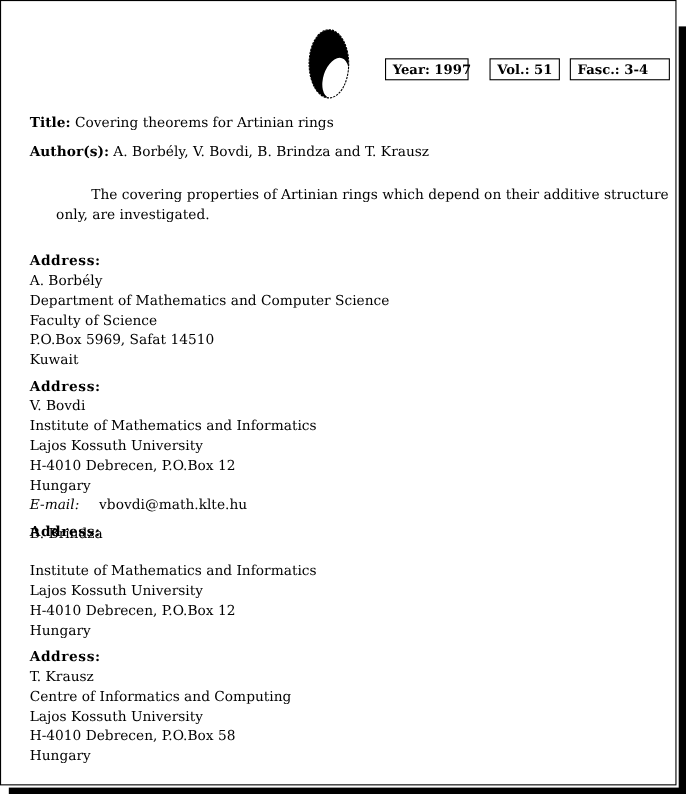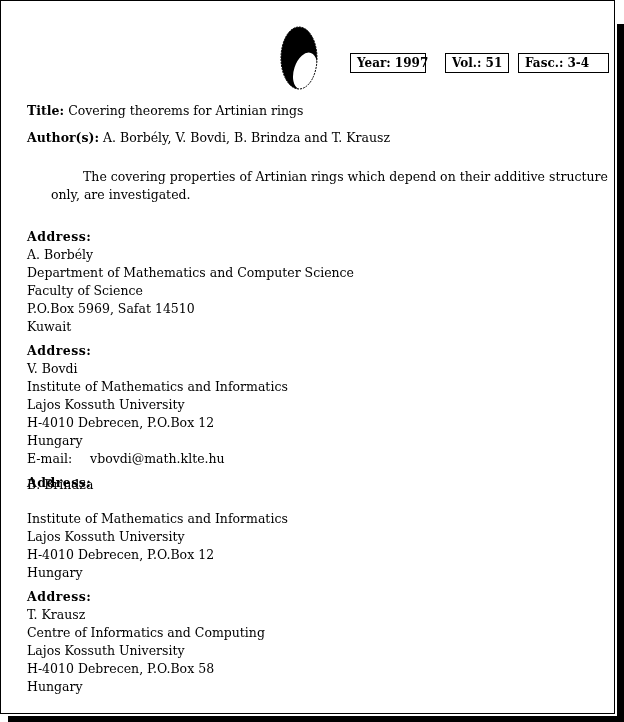--- a/index.html
+++ b/index.html
@@ -15,21 +15,21 @@
            font-family: "DejaVu Serif", serif; font-weight: bold; font-size: 12px; line-height: 18px;
            padding: 0 6px; white-space: nowrap; }
   .b-year { left: 349px; width: 76px; }
   .b-vol  { left: 444px; width: 64px; text-align: right; }
   .b-fasc { left: 517px; width: 91px; }
   .line { position: absolute; left: 26px; font-size: 12.5px; white-space: nowrap; line-height: 16px; }
   .title-label, .author-label { font-weight: bold; text-align: right; }
   .abstract { position: absolute; left: 26px; width: 566px; top: 167px; font-size: 12.5px; line-height: 18px;
               text-indent: 32px; margin-left: 24px; }
   .addr-head { font-weight: bold; letter-spacing: 0.5px; }
-  .email-label { margin-right: 14px; }
+  .email-label { font-style: italic; margin-right: 14px; }
 </style>
 </head>
 <body>
 
 <div class="shadow-right"></div>
 <div class="shadow-bottom"></div>
 
 <div class="page">
 
   <svg class="logo" viewBox="0 0 40 66">

